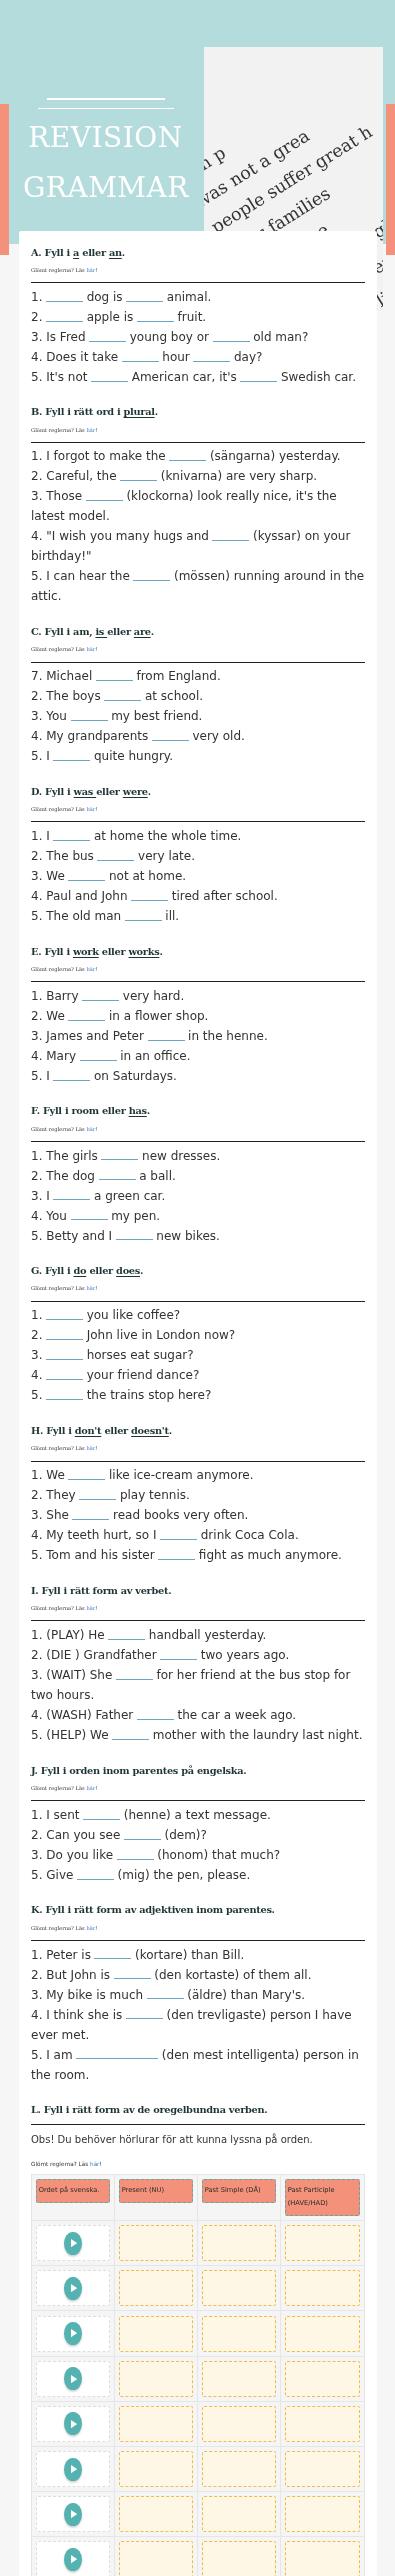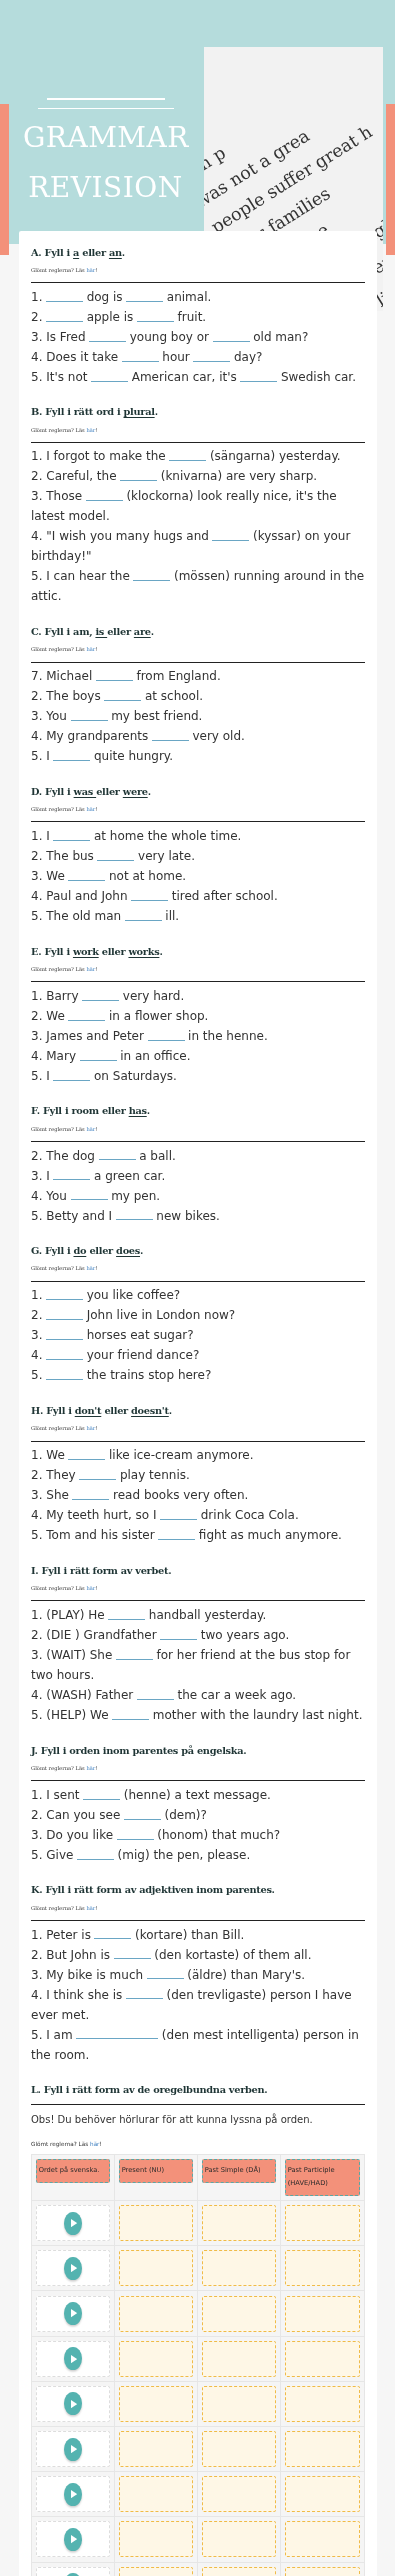--- a/index.html
+++ b/index.html
@@ -39,22 +39,22 @@
 </style>
 </head>
 <body>
 
 <div class="banner">
   <div class="accent-l"></div>
   <div class="accent-r"></div>
   <div class="title-box">
     <div class="rule" style="width:118px;margin-bottom:8.2px"></div>
     <div class="rule" style="width:136px;margin-bottom:4.1px"></div>
+    <div class="title">REVISION</div>
     <div class="title">GRAMMAR</div>
-    <div class="title">REVISION</div>
     <div class="rule" style="width:136px;margin-top:17.5px"></div>
     <div class="rule" style="width:118px;margin-top:8.2px"></div>
   </div>
   <div class="photo">
     <div class="photo-lines" id="photo-lines">
         <div>n in p</div>
         <div>was not a grea</div>
         <div>people suffer great h</div>
         <div>their families</div>
         <div>In fact, the</div>
@@ -117,20 +117,21 @@
         <div class="item"><span>1. Barry</span><span class="blank" contenteditable="true" style=""></span><span>very hard.</span></div>
         <div class="item"><span>2. We</span><span class="blank" contenteditable="true" style=""></span><span>in a flower shop.</span></div>
         <div class="item"><span>3. James and Peter</span><span class="blank" contenteditable="true" style=""></span><span>in the henne.</span></div>
         <div class="item"><span>4. Mary</span><span class="blank" contenteditable="true" style=""></span><span>in an office.</span></div>
         <div class="item"><span>5. I</span><span class="blank" contenteditable="true" style=""></span><span>on Saturdays.</span></div>
       </div>
       <div class="section">
         <h2><span>F. Fyll i room eller </span><u>has</u><span>.</span></h2>
         <div class="hint"><span>Glömt reglerna? Läs </span><a href="#">här</a><span>!</span></div>
         <div class="hr"></div>
+        <div class="item"><span>1. The girls</span><span class="blank" contenteditable="true" style=""></span><span>new dresses.</span></div>
         <div class="item"><span>2. The dog</span><span class="blank" contenteditable="true" style=""></span><span>a ball.</span></div>
         <div class="item"><span>3. I</span><span class="blank" contenteditable="true" style=""></span><span>a green car.</span></div>
         <div class="item"><span>4. You</span><span class="blank" contenteditable="true" style=""></span><span>my pen.</span></div>
         <div class="item"><span>5. Betty and I</span><span class="blank" contenteditable="true" style=""></span><span>new bikes.</span></div>
       </div>
       <div class="section">
         <h2><span>G. Fyll i </span><u>do</u><span> eller </span><u>does</u><span>.</span></h2>
         <div class="hint"><span>Glömt reglerna? Läs </span><a href="#">här</a><span>!</span></div>
         <div class="hr"></div>
         <div class="item"><span>1.</span><span class="blank" contenteditable="true" style=""></span><span>you like coffee?</span></div>

